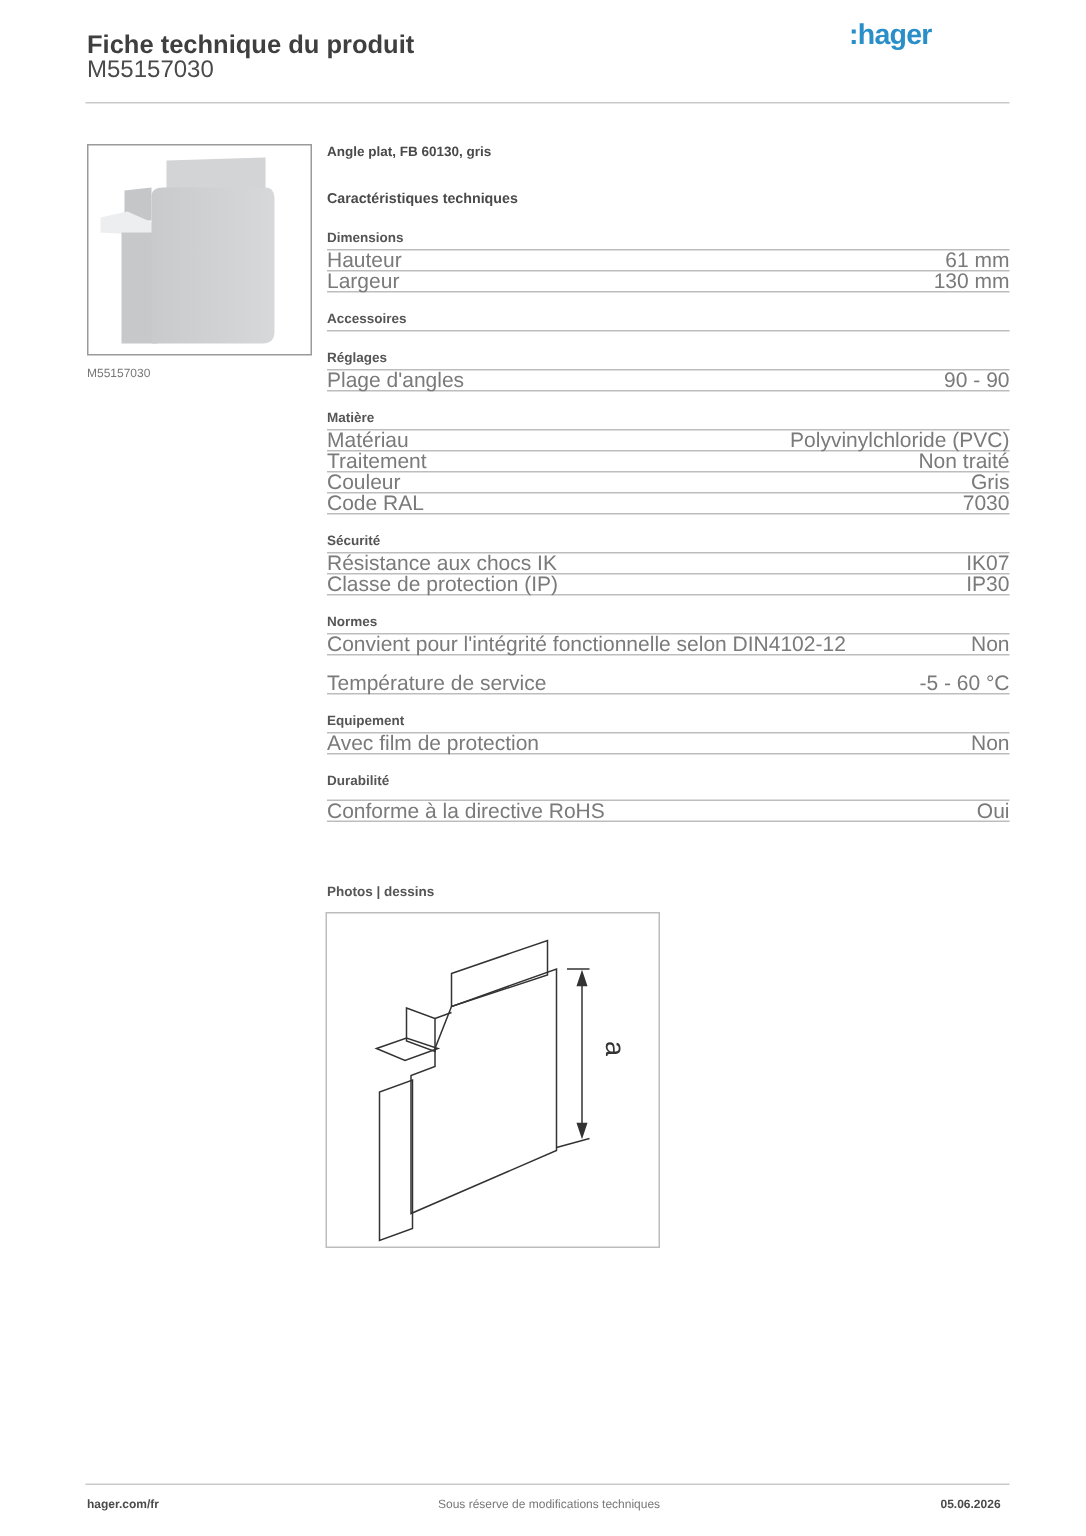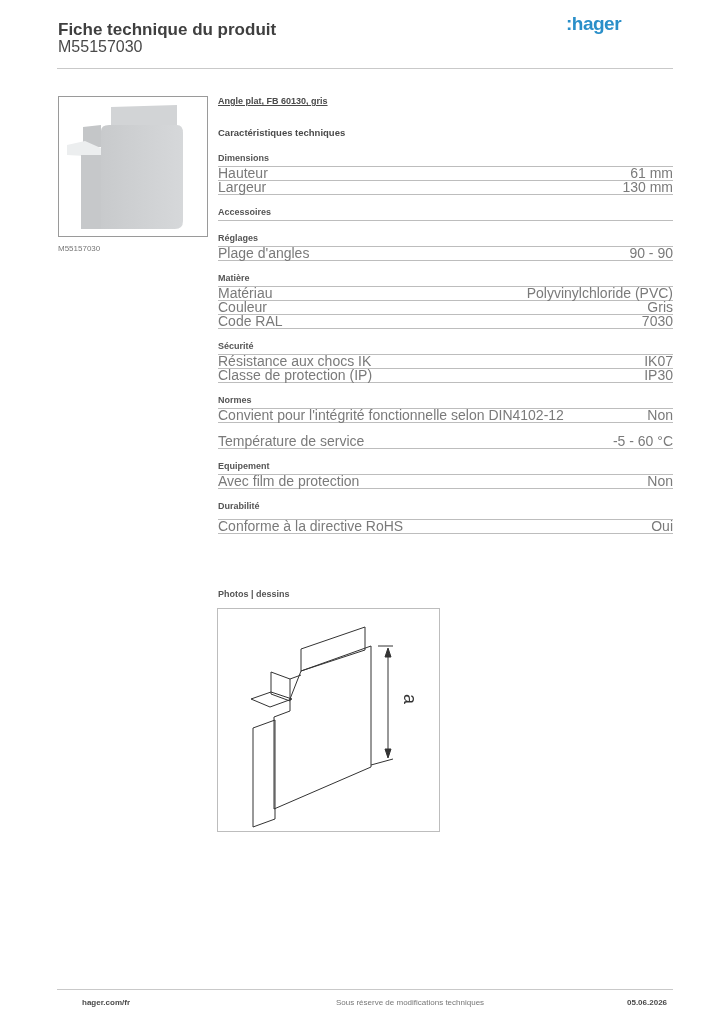--- a/index.html
+++ b/index.html
@@ -7,33 +7,33 @@
          font-family: "Liberation Sans", sans-serif; color: #4a4a4a; }
   .header-title { position: absolute; left: 58px; top: 20px; font-size: 17px; font-weight: bold; color: #3f3f3f; text-align: right; }
   .header-ref { position: absolute; left: 58px; top: 38px; font-size: 16px; color: #4a4a4a; }
   .logo { position: absolute; left: 566px; top: 13px; font-size: 19px; font-weight: bold; color: #2a8fc9; letter-spacing: -0.5px; }
   .header-rule { position: absolute; left: 57px; top: 68px; width: 616px; height: 1px; background: #c9c9c9; }
 
   .photo-box { position: absolute; left: 58px; top: 96px; width: 148px; height: 139px; border: 1px solid #9a9a9a; background: #fff; }
   .photo-caption { position: absolute; left: 58px; top: 244px; font-size: 8px; color: #777; }
 
   .content { position: absolute; left: 218px; top: 96px; width: 455px; }
-  .product-name { font-size: 9px; font-weight: bold; color: #4a4a4a; height: 14px; text-decoration: underline; }
+  .product-name { font-size: 9px; font-weight: bold; color: #4a4a4a; height: 14px; }
   .section-title-main { font-size: 9.5px; font-weight: bold; color: #4a4a4a; margin-top: 17px; height: 14px; }
   .group { margin-top: 12px; }
   .group-title { font-size: 9px; font-weight: bold; color: #555; height: 12px; border-bottom: 1px solid #bdbdbd; padding-bottom: 1px; }
   .row { display: flex; justify-content: space-between; font-size: 14px; color: #7a7a7a; height: 13px; line-height: 13px; border-bottom: 1px solid #bdbdbd; }
   .row .v { text-align: center; }
 
   .drawings-title { position: absolute; left: 218px; top: 589px; font-size: 9px; font-weight: bold; color: #555; }
   .drawing-box { position: absolute; left: 217px; top: 608px; width: 221px; height: 222px; border: 1px solid #bdbdbd; background: #fff; }
 
   .footer-rule { position: absolute; left: 57px; top: 989px; width: 616px; height: 1px; background: #c9c9c9; }
-  .footer-left { position: absolute; left: 58px; top: 998px; font-size: 8px; font-weight: bold; color: #4a4a4a; margin-left: 24px; }
-  .footer-center { position: absolute; left: 292px; top: 998px; font-size: 8px; color: #777; margin-left: 44px; }
+  .footer-left { position: absolute; left: 58px; top: 998px; font-size: 8px; font-weight: bold; color: #4a4a4a; }
+  .footer-center { position: absolute; left: 292px; top: 998px; font-size: 8px; color: #777; }
   .footer-right { position: absolute; left: 627px; top: 998px; font-size: 8px; font-weight: bold; color: #4a4a4a; }
 </style>
 </head>
 <body>
 
 <div class="header-title">Fiche technique du produit</div>
 <div class="header-ref">M55157030</div>
 <div class="logo">:hager</div>
 <div class="header-rule"></div>
 
@@ -80,20 +80,24 @@
         <span>Plage d'angles</span>
         <span class="v">90 - 90</span>
       </div>
   </div>
 
   <div class="group">
     <div class="group-title">Matière</div>
     <div class="row">
         <span>Matériau</span>
         <span class="v">Polyvinylchloride (PVC)</span>
+      </div>
+    <div class="row">
+        <span>Traitement</span>
+        <span class="v">Non traité</span>
       </div>
     <div class="row">
         <span>Couleur</span>
         <span class="v">Gris</span>
       </div>
     <div class="row">
         <span>Code RAL</span>
         <span class="v">7030</span>
       </div>
   </div>

